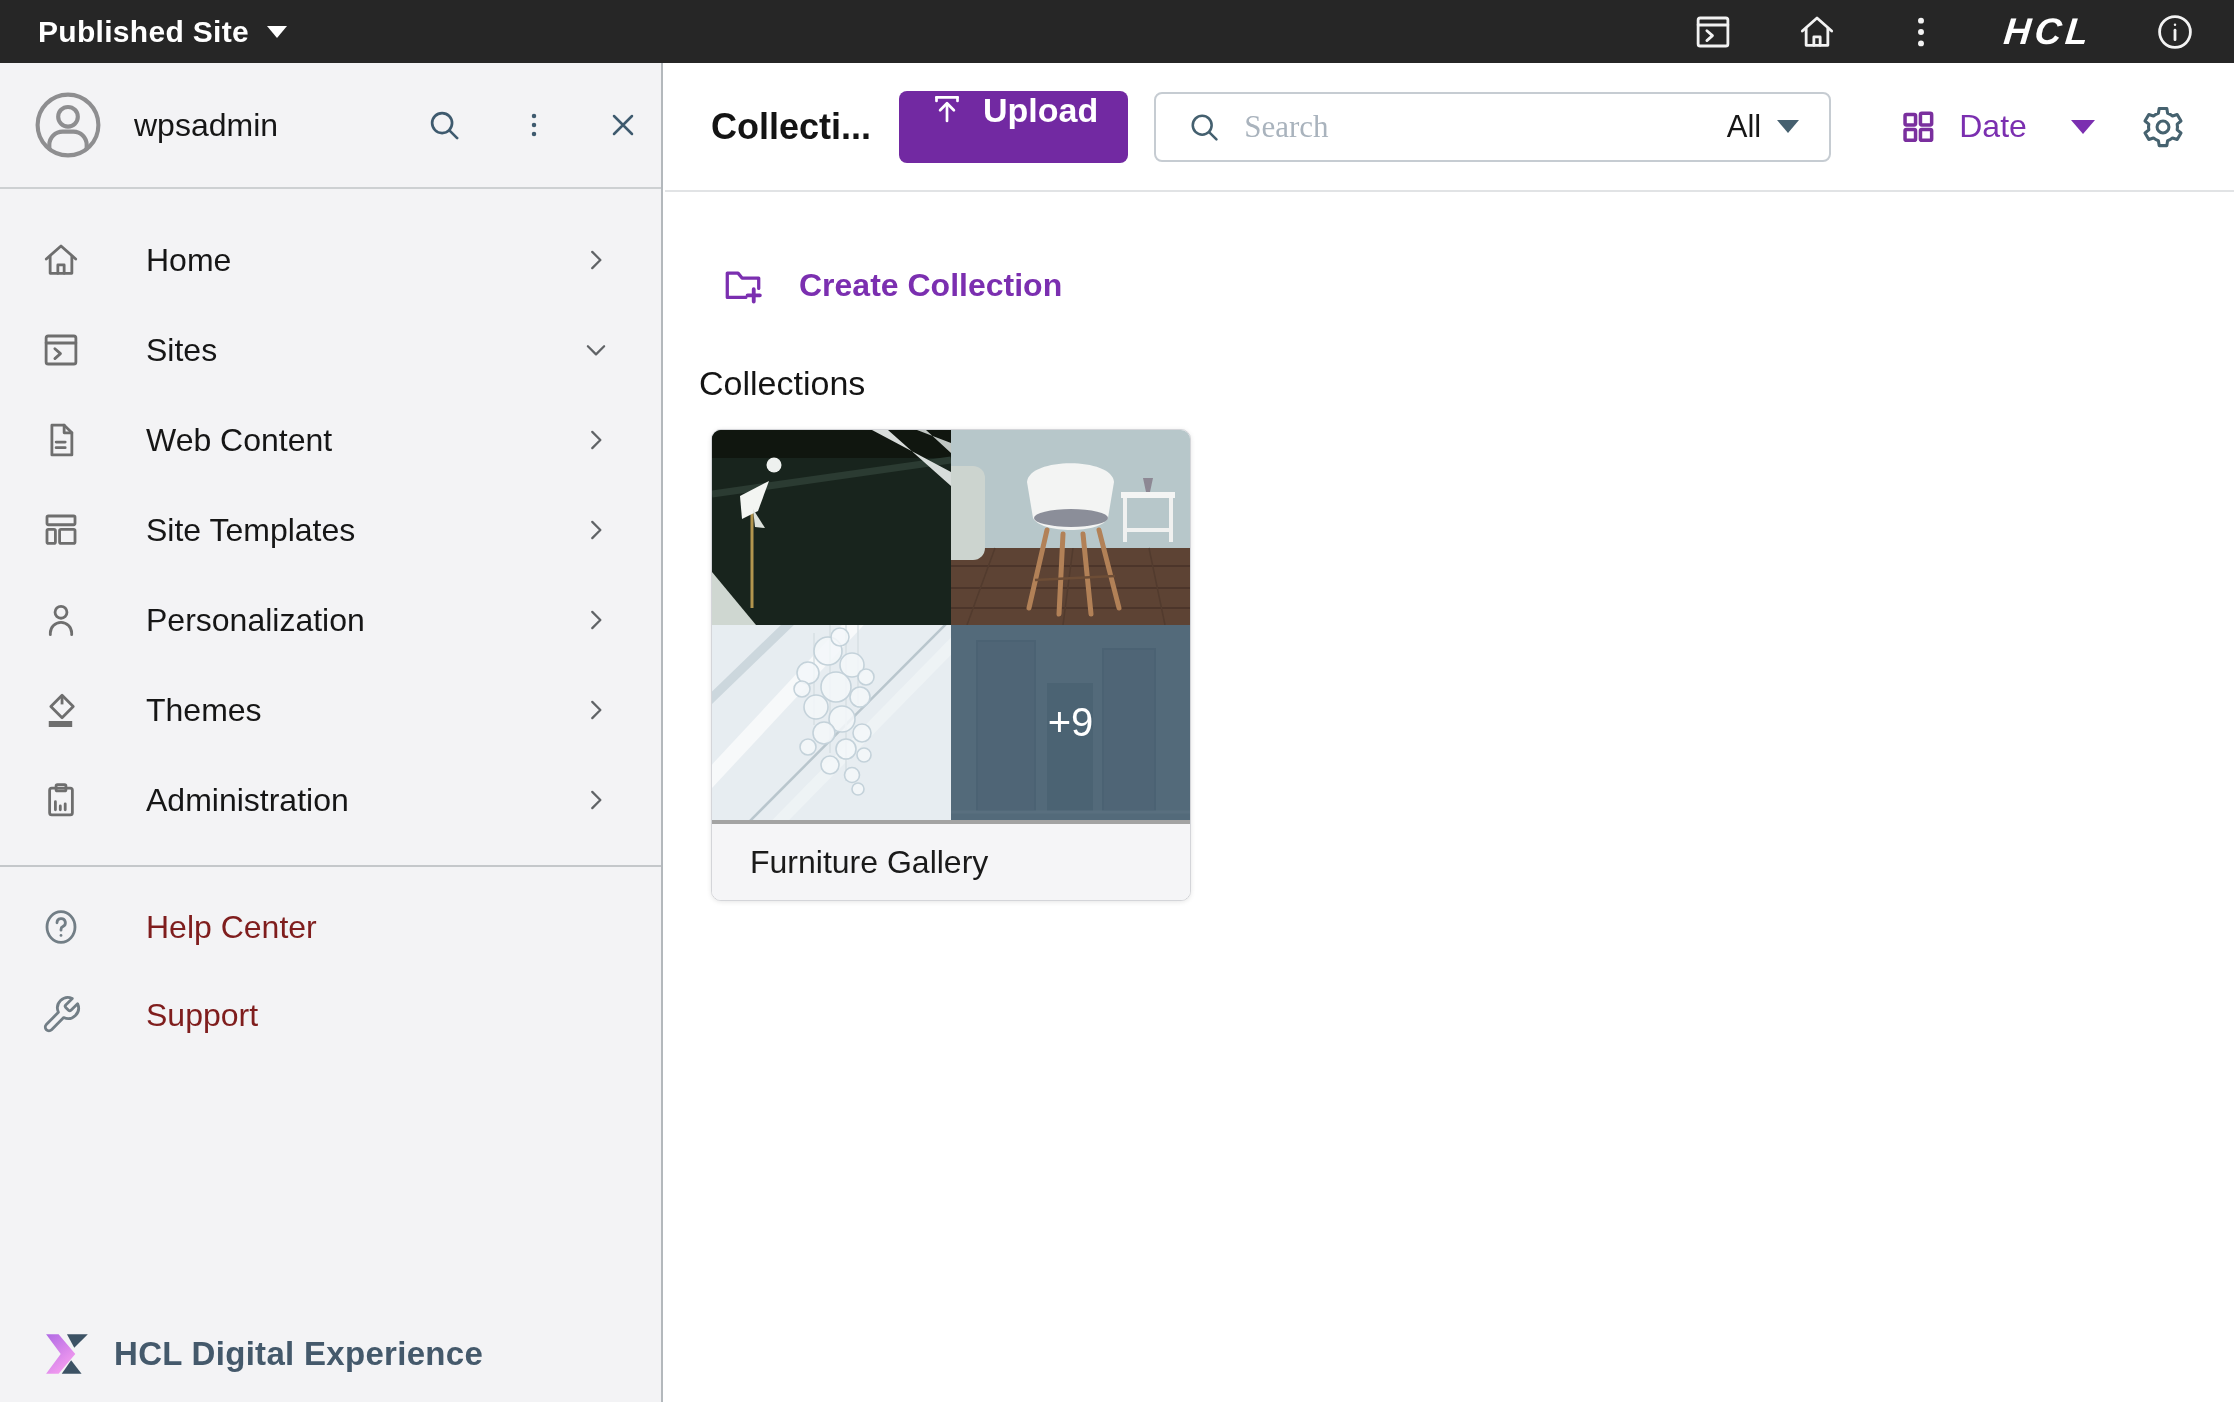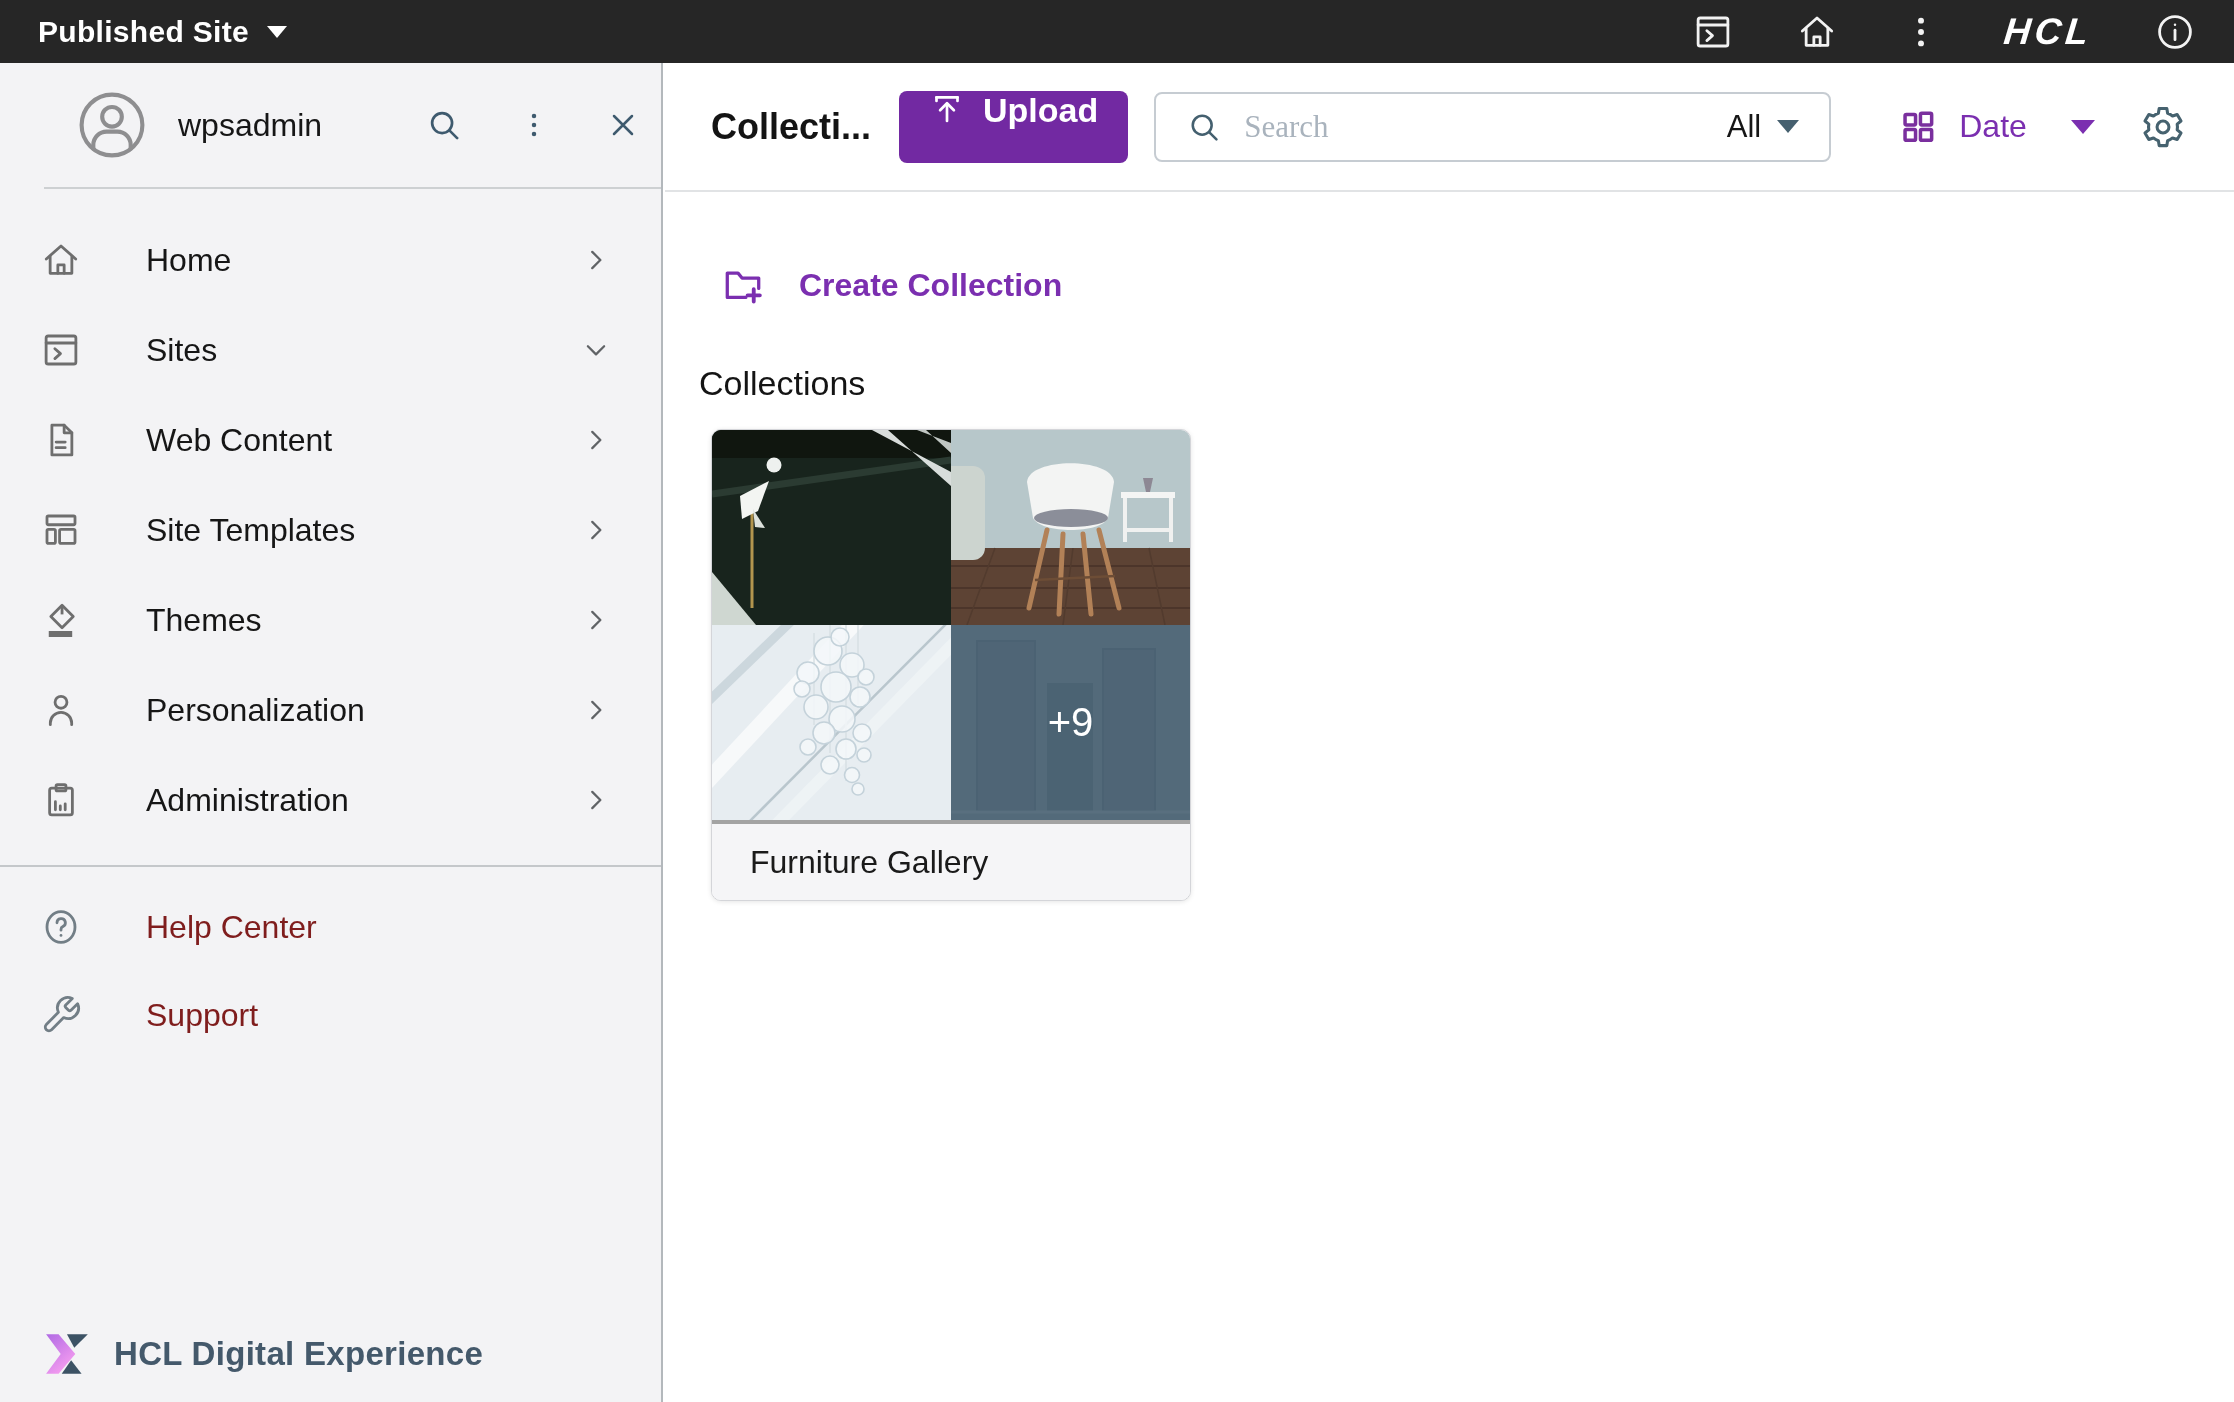--- a/index.html
+++ b/index.html
@@ -32,21 +32,21 @@
   }
 
   
   .sidebar {
     position: absolute; top: 63px; left: 0; bottom: 0; width: 663px;
     background: #f3f3f5; border-right: 2px solid #b3b8bc;
     display: flex; flex-direction: column;
   }
   .side-header {
     flex: none; height: 126px; display: flex; align-items: center;
-    padding: 0 20px 0 30px; border-bottom: 2px solid #cdd0d2; margin-left: 44px;
+    padding: 0 20px 0 30px; border-bottom: 2px solid #cdd0d2;
   }
   .avatar-wrap { width: 76px; height: 76px; color: #8e8e90; cursor: pointer; }
   .username { font-size: 32px; margin-left: 28px; color: #161616; }
   .hdr-actions { margin-left: auto; display: flex; align-items: center; gap: 54px; }
   .hdr-btn { color: #3e5a6e; cursor: pointer; }
 
   .nav { padding-top: 26px; }
   .nav-item {
     height: 90px; display: flex; align-items: center;
     padding: 0 50px 0 40px; cursor: pointer; position: relative; color: #161616;
@@ -272,41 +272,41 @@
       </span>
       <span class="nav-label">Site Templates</span>
       <span class="nav-chevron">
         <svg viewBox="0 0 24 24" fill="none" stroke="currentColor" stroke-width="1.8" stroke-linecap="round" stroke-linejoin="round">
             <path d="M9 5.5l6.5 6.5L9 18.5"></path>
           </svg>
       </span>
     </div>
     <div class="nav-item">
       <span class="nav-icon">
+        <svg viewBox="0 0 24 24" fill="none" stroke="currentColor" stroke-width="1.6" stroke-linecap="round">
+          <circle cx="12" cy="7.6" r="3.4"></circle>
+            <path d="M5.9 20.4v-1a6.1 6.1 0 0 1 12.2 0v1"></path>
+        </svg>
+      </span>
+      <span class="nav-label">Personalization</span>
+      <span class="nav-chevron">
+        <svg viewBox="0 0 24 24" fill="none" stroke="currentColor" stroke-width="1.8" stroke-linecap="round" stroke-linejoin="round">
+            <path d="M9 5.5l6.5 6.5L9 18.5"></path>
+          </svg>
+      </span>
+    </div>
+    <div class="nav-item">
+      <span class="nav-icon">
         <svg viewBox="0 0 24 24" fill="none" stroke="currentColor" stroke-width="1.6" stroke-linejoin="round">
           <path d="M12.6 3.6 19 10l-6.4 6.4L6.2 10z"></path>
             <path d="M12.6 3.6v5.2"></path>
           <path d="M5 20h13.4" stroke-width="3.4"></path>
         </svg>
       </span>
       <span class="nav-label">Themes</span>
-      <span class="nav-chevron">
-        <svg viewBox="0 0 24 24" fill="none" stroke="currentColor" stroke-width="1.8" stroke-linecap="round" stroke-linejoin="round">
-            <path d="M9 5.5l6.5 6.5L9 18.5"></path>
-          </svg>
-      </span>
-    </div>
-    <div class="nav-item">
-      <span class="nav-icon">
-        <svg viewBox="0 0 24 24" fill="none" stroke="currentColor" stroke-width="1.6" stroke-linecap="round">
-          <circle cx="12" cy="7.6" r="3.4"></circle>
-            <path d="M5.9 20.4v-1a6.1 6.1 0 0 1 12.2 0v1"></path>
-        </svg>
-      </span>
-      <span class="nav-label">Personalization</span>
       <span class="nav-chevron">
         <svg viewBox="0 0 24 24" fill="none" stroke="currentColor" stroke-width="1.8" stroke-linecap="round" stroke-linejoin="round">
             <path d="M9 5.5l6.5 6.5L9 18.5"></path>
           </svg>
       </span>
     </div>
     <div class="nav-item">
       <span class="nav-icon">
         <svg viewBox="0 0 24 24" fill="none" stroke="currentColor" stroke-width="1.6" stroke-linecap="round" stroke-linejoin="round">
           <rect x="5.5" y="5.2" width="13" height="15.3" rx="1.2"></rect>

